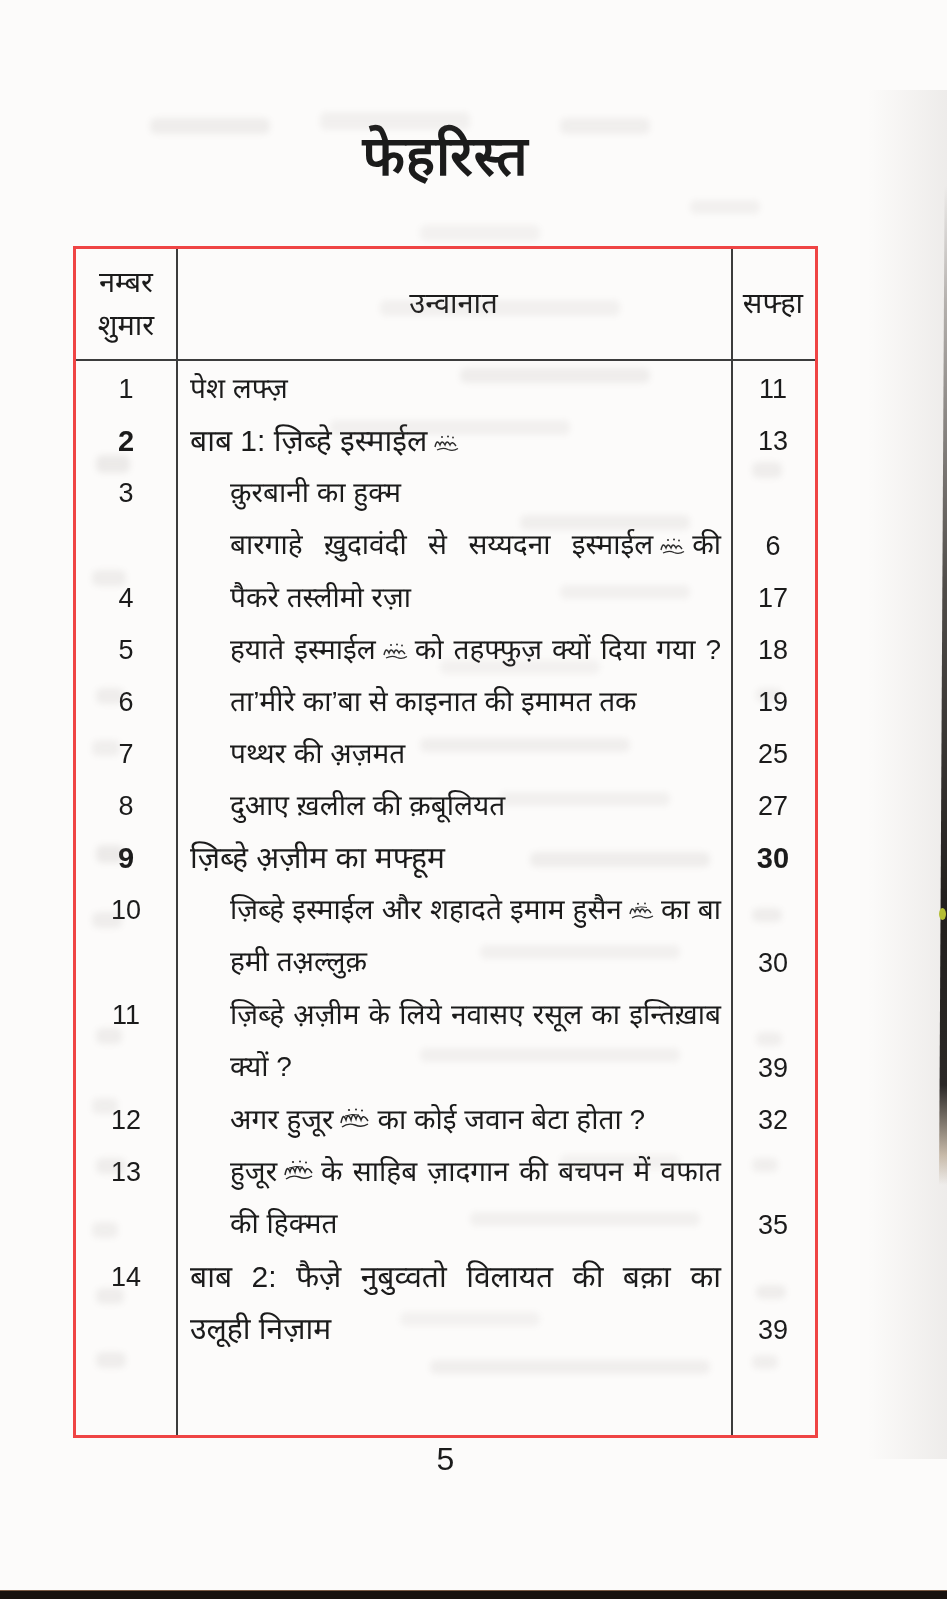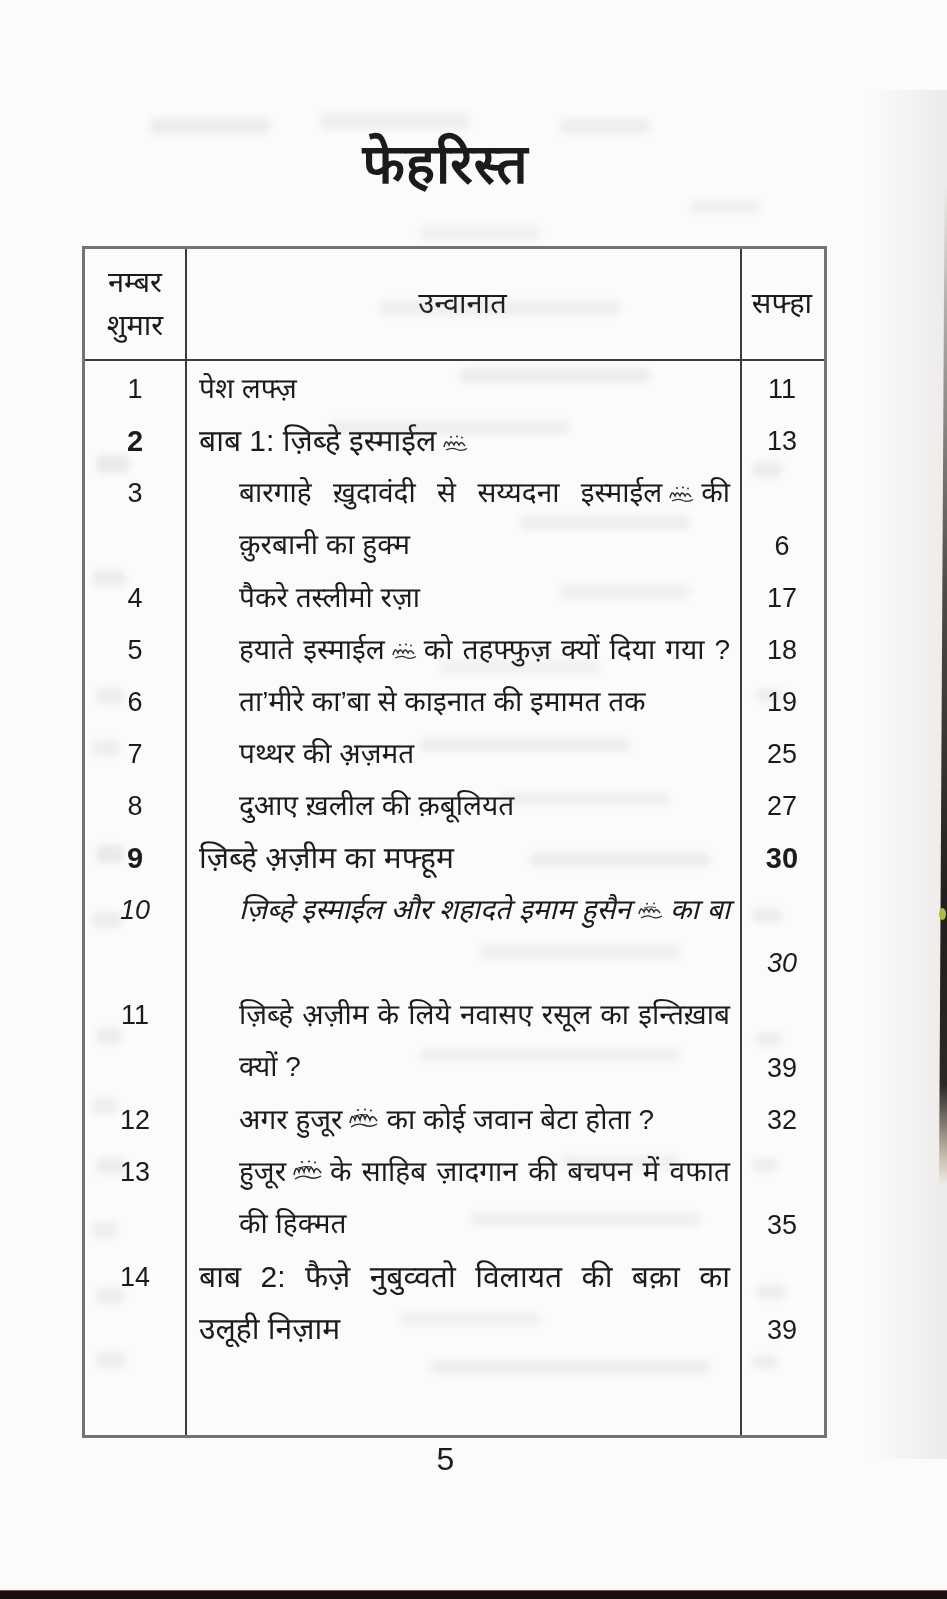--- a/index.html
+++ b/index.html
@@ -2,27 +2,27 @@
 <html><head>
 <meta charset="utf-8">
 <style>
   html,body{margin:0;padding:0;}
   body{
     width:947px;height:1599px;position:relative;overflow:hidden;
     background:#fcfbfa;color:#1b1b1b;
     font-family:"Liberation Sans","DejaVu Sans",sans-serif;
   }
   .page-title{
-    position:absolute;left:73px;top:124px;width:745px;
+    position:absolute;left:73px;top:116px;width:745px;
     text-align:center;font-size:55px;font-weight:700;letter-spacing:1px;
   }
   
   .toc{
     position:absolute;left:73px;top:246px;width:739px;height:1186px;
-    border:3px solid #737373;background:transparent;margin-left:9px;
+    border:3px solid #ef4444;background:transparent;
   }
   .vline{position:absolute;top:0;bottom:0;width:2px;background:#3c3c3c;}
   .vline.v1{left:100px}
   .vline.v2{left:655px}
   .hline{position:absolute;left:0;right:0;top:110px;height:2px;background:#3c3c3c;}
   .thead{position:absolute;left:0;top:0;right:0;height:110px;display:grid;grid-template-columns:100px 555px auto;}
   .th{display:flex;flex-direction:column;align-items:center;justify-content:center;font-size:29px;line-height:1.5;}
   .tbody{position:absolute;left:0;top:114px;right:0;bottom:0;display:flex;flex-direction:column;}
   .trow{display:grid;grid-template-columns:100px 555px auto;}
   .cell-num{text-align:center;font-size:27px;line-height:52px;height:52px;}
@@ -99,28 +99,28 @@
                   <circle cx="20" cy="3.5" r="0.9" fill="#2d2d2d"></circle>
                 </svg></span></div>
           </div>
           <div class="cell-page">
             <div class="pnum">13</div>
           </div>
         </div>
         <div class="trow ind" style="height: 105px;">
           <div class="cell-num">3</div>
           <div class="cell-title">
+            <div class="line"><span>क़ुरबानी का हुक्म</span></div>
             <div class="line just"><span>बारगाहे ख़ुदावंदी से सय्यदना इस्माईल</span><span class="honorific"><svg width="27" height="20" viewBox="0 0 27 20">
                   <path d="M2 13 Q4 4 7 11 Q9 5 12 11 Q14 5 17 11 Q19 6 23 12" fill="none" stroke="#2d2d2d" stroke-width="1.4"></path>
                   <path d="M4 16 Q10 13 15 15.5 Q20 17.5 25 14.5" fill="none" stroke="#2d2d2d" stroke-width="1.3"></path>
                   <circle cx="9" cy="3" r="1" fill="#2d2d2d"></circle>
                   <circle cx="15" cy="2.5" r="1" fill="#2d2d2d"></circle>
                   <circle cx="20" cy="3.5" r="0.9" fill="#2d2d2d"></circle>
                 </svg></span><span>की</span></div>
-            <div class="line"><span>क़ुरबानी का हुक्म</span></div>
           </div>
           <div class="cell-page">
             <div class="pnum">6</div>
           </div>
         </div>
         <div class="trow ind" style="height: 52px;">
           <div class="cell-num">4</div>
           <div class="cell-title">
             <div class="line"><span>पैकरे तस्लीमो रज़ा</span></div>
           </div>
@@ -172,30 +172,31 @@
         </div>
         <div class="trow bold" style="height: 52px;">
           <div class="cell-num nb">9</div>
           <div class="cell-title">
             <div class="line"><span>ज़िब्हे अ़ज़ीम का मफ्हूम</span></div>
           </div>
           <div class="cell-page">
             <div class="pnum nb">30</div>
           </div>
         </div>
-        <div class="trow ind" style="height: 105px; font-style: italic;">
+        <div class="trow ind" style="height: 105px;">
           <div class="cell-num">10</div>
           <div class="cell-title">
             <div class="line just"><span>ज़िब्हे इस्माईल और शहादते इमाम हुसैन</span><span class="honorific"><svg width="27" height="21" viewBox="0 0 27 21">
                   <path d="M2 13 Q4 4 7 11 Q9 5 12 11 Q14 5 17 11 Q19 6 23 12" fill="none" stroke="#2d2d2d" stroke-width="1.4"></path>
                   <path d="M4 17 Q10 13.5 15 16 Q20 18 25 15" fill="none" stroke="#2d2d2d" stroke-width="1.3"></path>
                   <path d="M7 7 Q13 5 19 6.5" fill="none" stroke="#2d2d2d" stroke-width="0.9"></path>
                   <circle cx="10" cy="2.8" r="1" fill="#2d2d2d"></circle>
                   <circle cx="17" cy="2.5" r="0.9" fill="#2d2d2d"></circle>
                 </svg></span><span>का बा</span></div>
+            <div class="line"><span>हमी तअ़ल्लुक़</span></div>
           </div>
           <div class="cell-page">
             <div class="pnum">30</div>
           </div>
         </div>
         <div class="trow ind" style="height: 105px;">
           <div class="cell-num">11</div>
           <div class="cell-title">
             <div class="line just"><span>ज़िब्हे अ़ज़ीम के लिये नवासए रसूल का इन्तिख़ाब</span></div>
             <div class="line"><span>क्यों ?</span></div>

